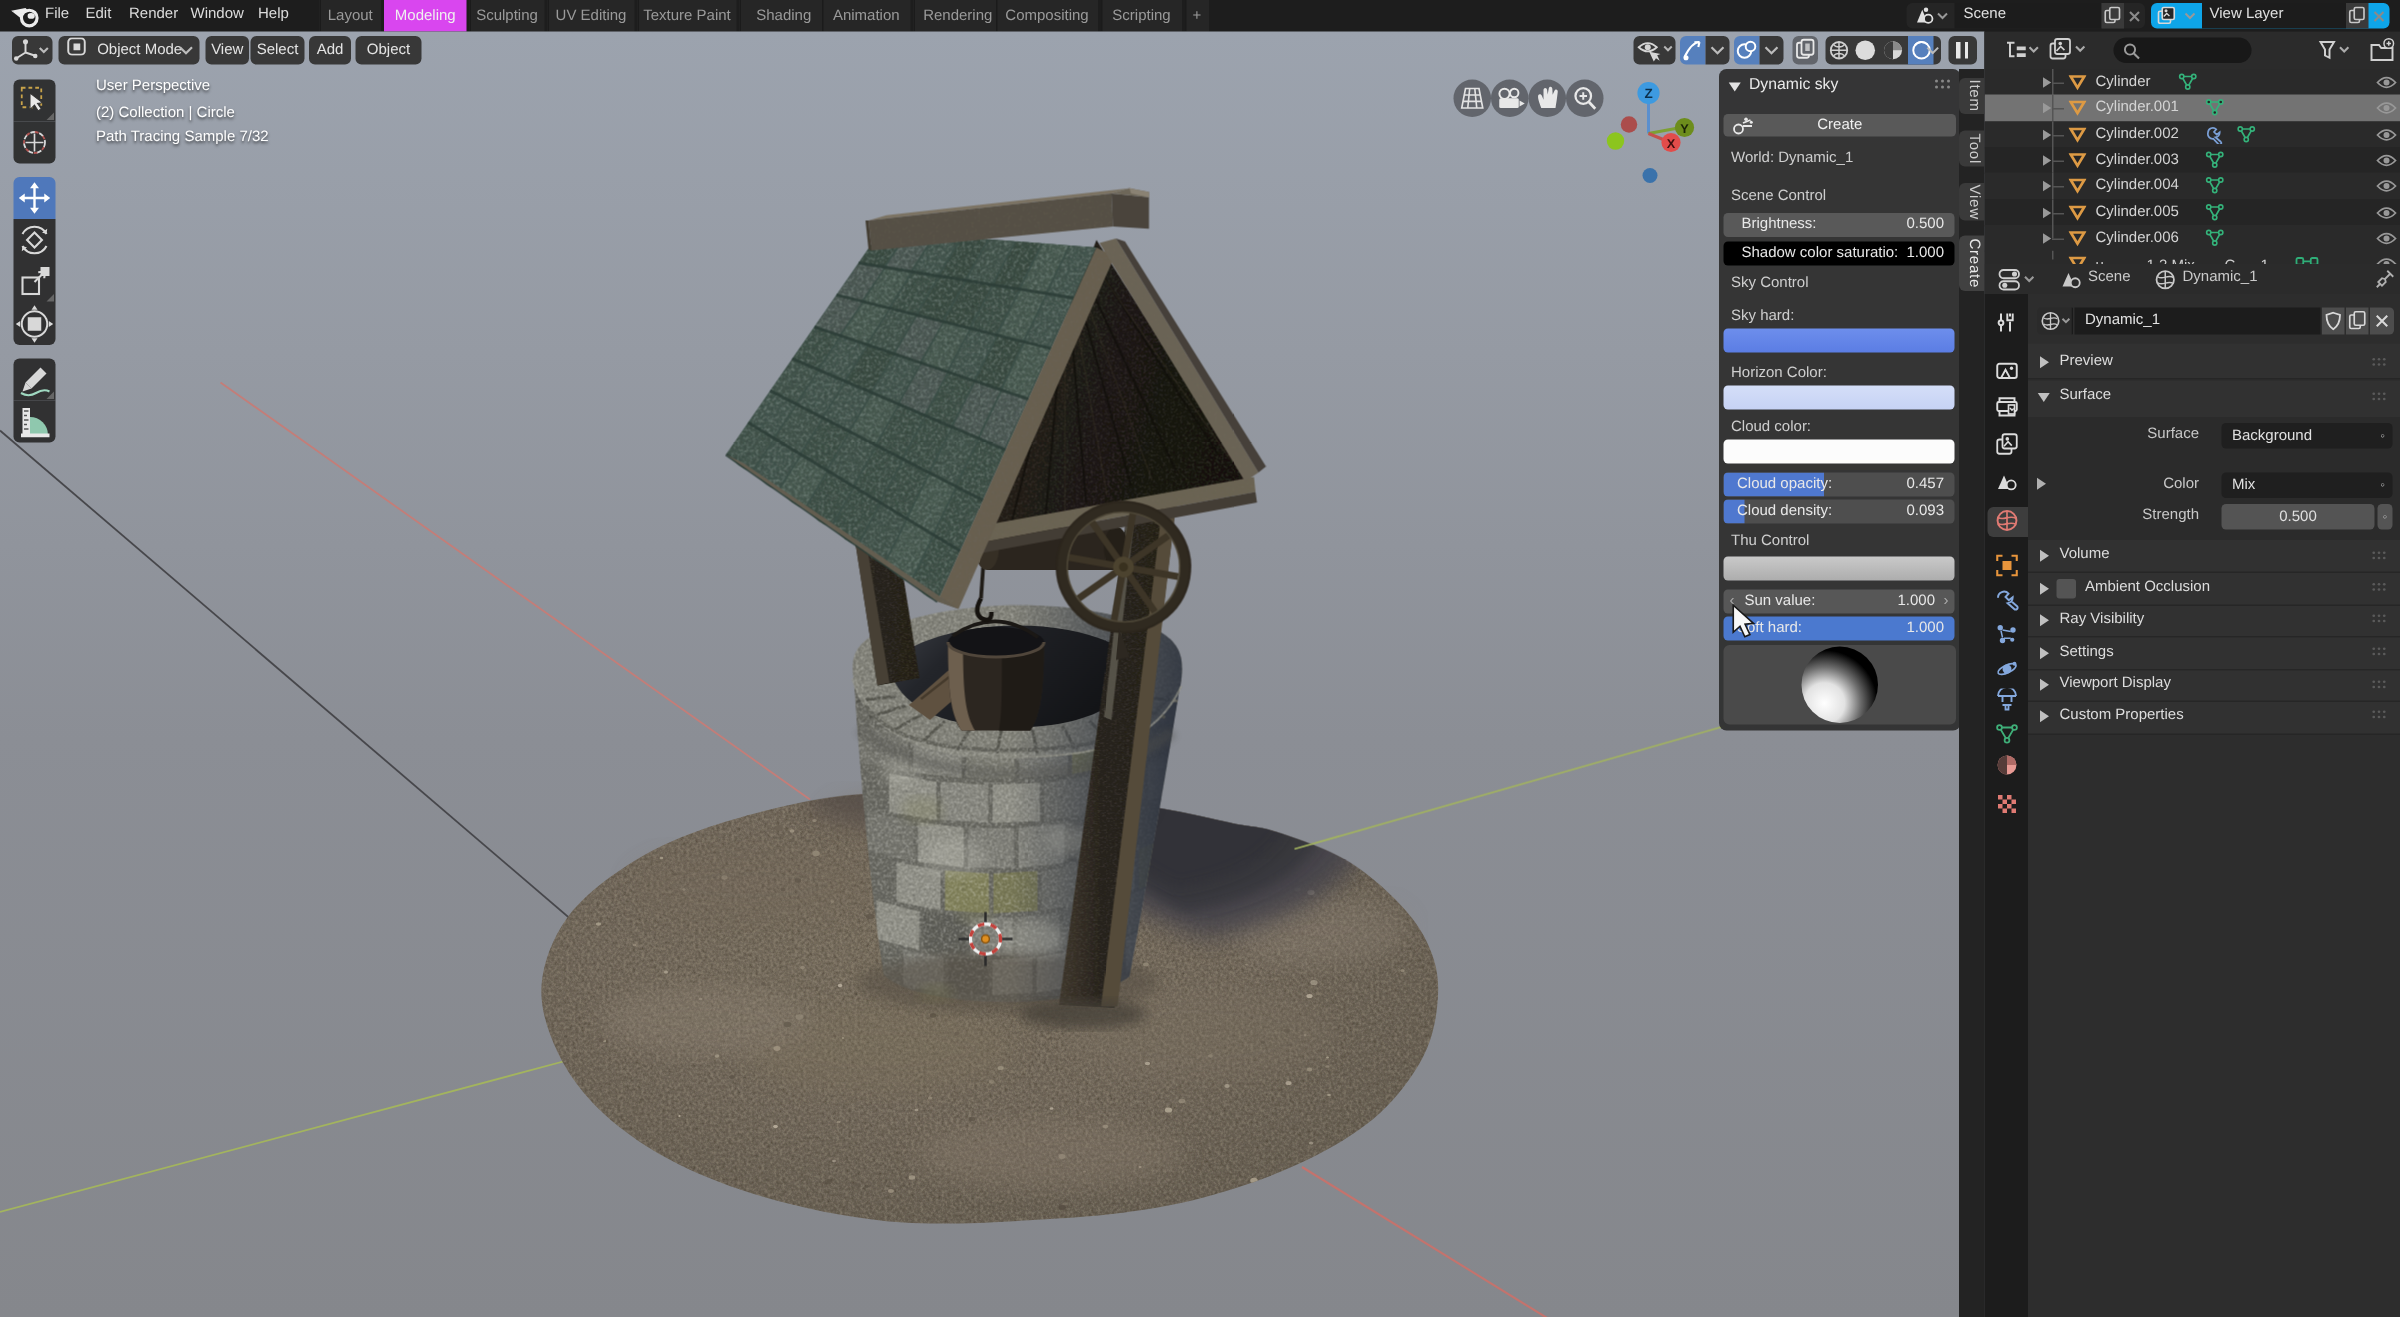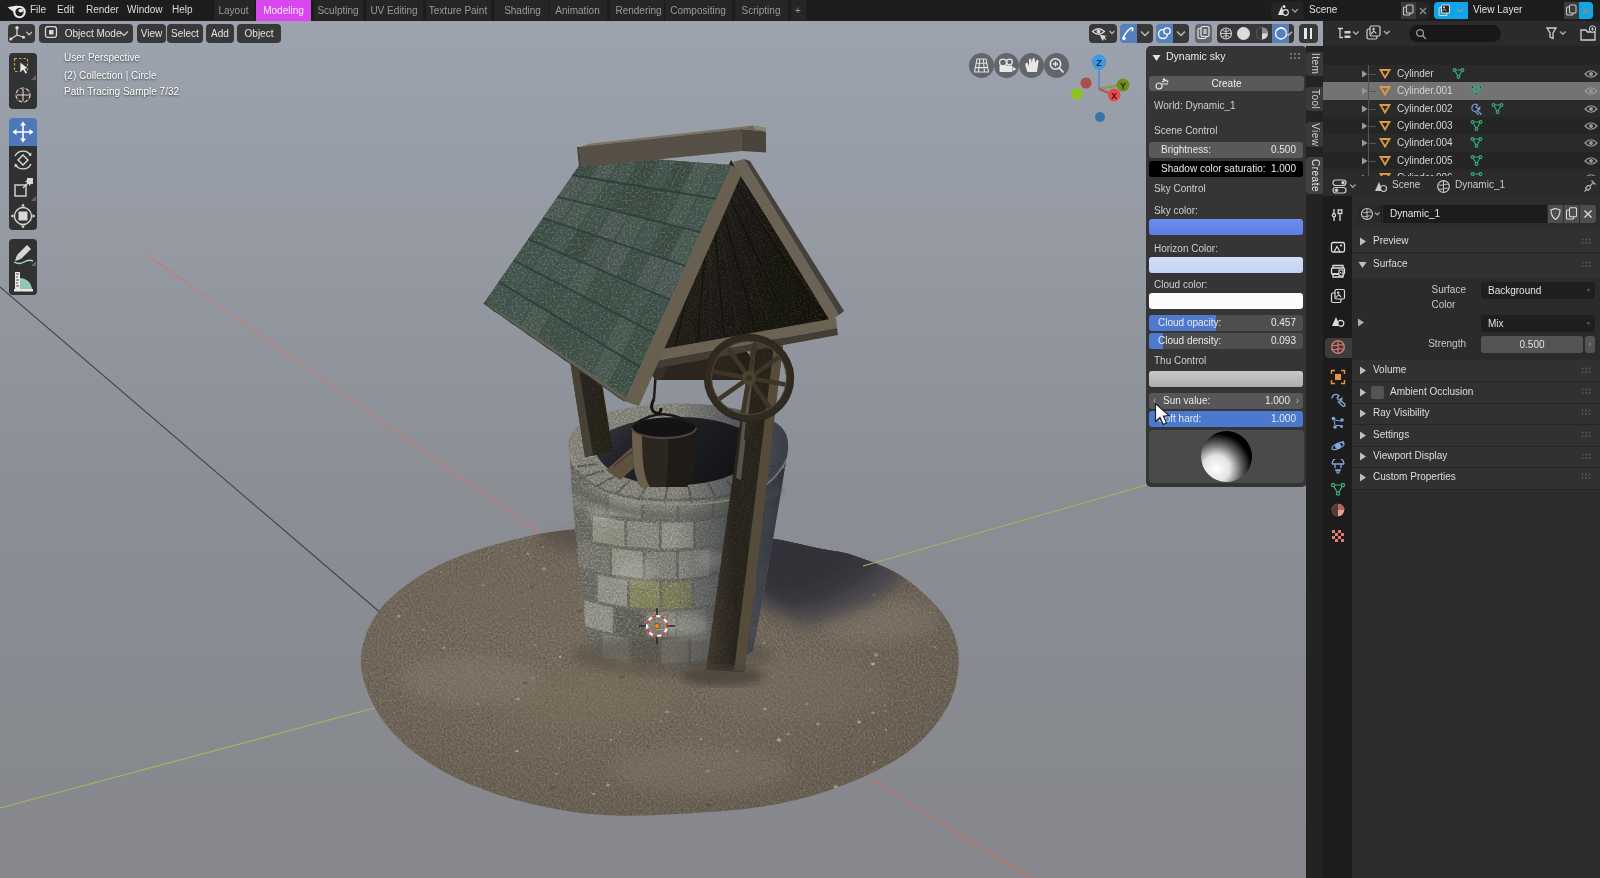--- a/index.html
+++ b/index.html
@@ -20,21 +20,21 @@
 .navball { position:absolute; width:25px; height:25px; border-radius:50%; background:rgba(86,88,94,0.82); }
 
 #skypanel { position:absolute; left:1146px; top:25px; width:161px; height:441px; background:rgba(50,50,50,0.97); border-radius:5px; color:#d8d8d8; font-size:10px; }
 .sprow { position:absolute; left:3px; width:154px; height:16px; border-radius:3px; font-size:10px; line-height:16px; color:#e8e8e8; }
 .splabel { position:absolute; left:8px; color:#cecece; font-size:10px; }
 
 .sidetab { position:absolute; left:1306px; width:17px; background:#3a3a3a; color:#cdcdcd; font-size:10px; border-radius:4px 0 0 4px; writing-mode:vertical-rl; text-align:center; letter-spacing:0.5px; }
 
 #outliner { position:absolute; left:1323px; top:21px; width:277px; height:155px; background:#242424; overflow:hidden; }
 #outlhead { position:absolute; left:0; top:0; width:277px; height:25px; background:#2b2b2b; }
-.orow { position:absolute; left:0; width:277px; height:18px; font-size:10px; color:#d4d4d4; line-height:18px;margin-top:19px; }
+.orow { position:absolute; left:0; width:277px; height:18px; font-size:10px; color:#d4d4d4; line-height:18px; }
 #props { position:absolute; left:1323px; top:176px; width:277px; height:702px; background:#2d2d2d; }
 #propshead { position:absolute; left:0; top:0; width:277px; height:20px; background:#2b2b2b; }
 #proptabs { position:absolute; left:0; top:20px; width:29px; height:682px; background:#1c1c1c; }
 .phead { position:absolute; left:29px; width:248px; height:14px; color:#dddddd; font-size:10px; }
 .plabel { position:absolute; color:#c8c8c8; font-size:10px; }
 .pwidget { position:absolute; background:#1f1f1f; border-radius:3px; color:#e0e0e0; font-size:10px; }
 svg text { font-family:"Liberation Sans", sans-serif; }
 </style>
 </head>
 <body>
@@ -827,21 +827,21 @@
   <div class="splabel" style="top:79px">Scene Control</div>
   <div class="sprow" style="top:96px;background:#595959">
             <span class="abs" style="left:12px">Brightness:</span>
             <span class="abs" style="right:7px">0.500</span>
           </div>
   <div class="sprow" style="top:115px;background:#000000;overflow:hidden">
             <span class="abs" style="left:12px;width:108px;overflow:hidden;white-space:nowrap">Shadow color saturatio:</span>
             <span class="abs" style="right:7px">1.000</span>
           </div>
   <div class="splabel" style="top:137px">Sky Control</div>
-  <div class="splabel" style="top:159px">Sky color:</div>
+  <div class="splabel" style="top:159px">Sky hard:</div>
   <div class="sprow" style="top:173px;background:linear-gradient(#6d8eec,#5b7de4)"></div>
   <div class="splabel" style="top:197px">Horizon Color:</div>
   <div class="sprow" style="top:211px;background:linear-gradient(#d4def8,#c6d2f4)"></div>
   <div class="splabel" style="top:233px">Cloud color:</div>
   <div class="sprow" style="top:247px;background:#fcfcfc"></div>
   <div class="sprow" style="top:269px;background:#4e4e4e;overflow:hidden">
             <div class="abs" style="left:0;top:0;width:67px;height:16px;background:#4f78cf"></div>
             <span class="abs" style="left:9px">Cloud opacity:</span>
             <span class="abs" style="right:7px">0.457</span>
           </div>
@@ -1239,21 +1239,21 @@
             <path d="M0.5,1 L8.5,1 L4.5,7 Z" fill="#c0c0c0"></path>
           </svg>
 <span class="phead" style="left:50px;top:82px">Surface</span>
 <div class="abs" style="left:29px;top:102px;width:248px;height:82px;background:#2b2b2b"></div>
 
 <span class="plabel" style="left:98px;top:108px;width:45px;text-align:right">Surface</span>
 <div class="pwidget" style="left:158px;top:106px;width:114px;height:17px;line-height:17px"><span style="margin-left:7px">Background</span><span style="float:right;margin-right:5px;color:#b0b0b0;font-size:9px">◦</span></div>
 <svg class="abs" style="left:34px;top:142px" width="8" height="9" viewBox="0 0 8 9">
             <path d="M1,0.5 L7,4.5 L1,8.5 Z" fill="#b0b0b0"></path>
           </svg>
-<span class="plabel" style="left:98px;top:123px;width:45px;text-align:center">Color</span>
+<span class="plabel" style="left:98px;top:141px;width:45px;text-align:right">Color</span>
 <div class="pwidget" style="left:158px;top:139px;width:114px;height:17px;line-height:17px"><span style="margin-left:7px">Mix</span><span style="float:right;margin-right:5px;color:#b0b0b0;font-size:9px">◦</span></div>
 <span class="plabel" style="left:98px;top:162px;width:45px;text-align:right">Strength</span>
 <div class="pwidget" style="left:158px;top:160px;width:102px;height:17px;line-height:17px;background:#545454;text-align:center">0.500</div>
 <div class="pwidget" style="left:262px;top:160px;width:10px;height:17px;line-height:17px;background:#545454;text-align:center;color:#b0b0b0;font-size:9px">◦</div>
 
 <div class="abs" style="left:29px;top:184px;width:248px;height:22px;background:#313131;border-bottom:1px solid #262626"></div>
 <svg class="abs" style="left:36px;top:190px" width="8" height="9" viewBox="0 0 8 9">
             <path d="M1,0.5 L7,4.5 L1,8.5 Z" fill="#c0c0c0"></path>
           </svg>
 <span class="phead" style="left:50px;top:188px">Volume</span>

